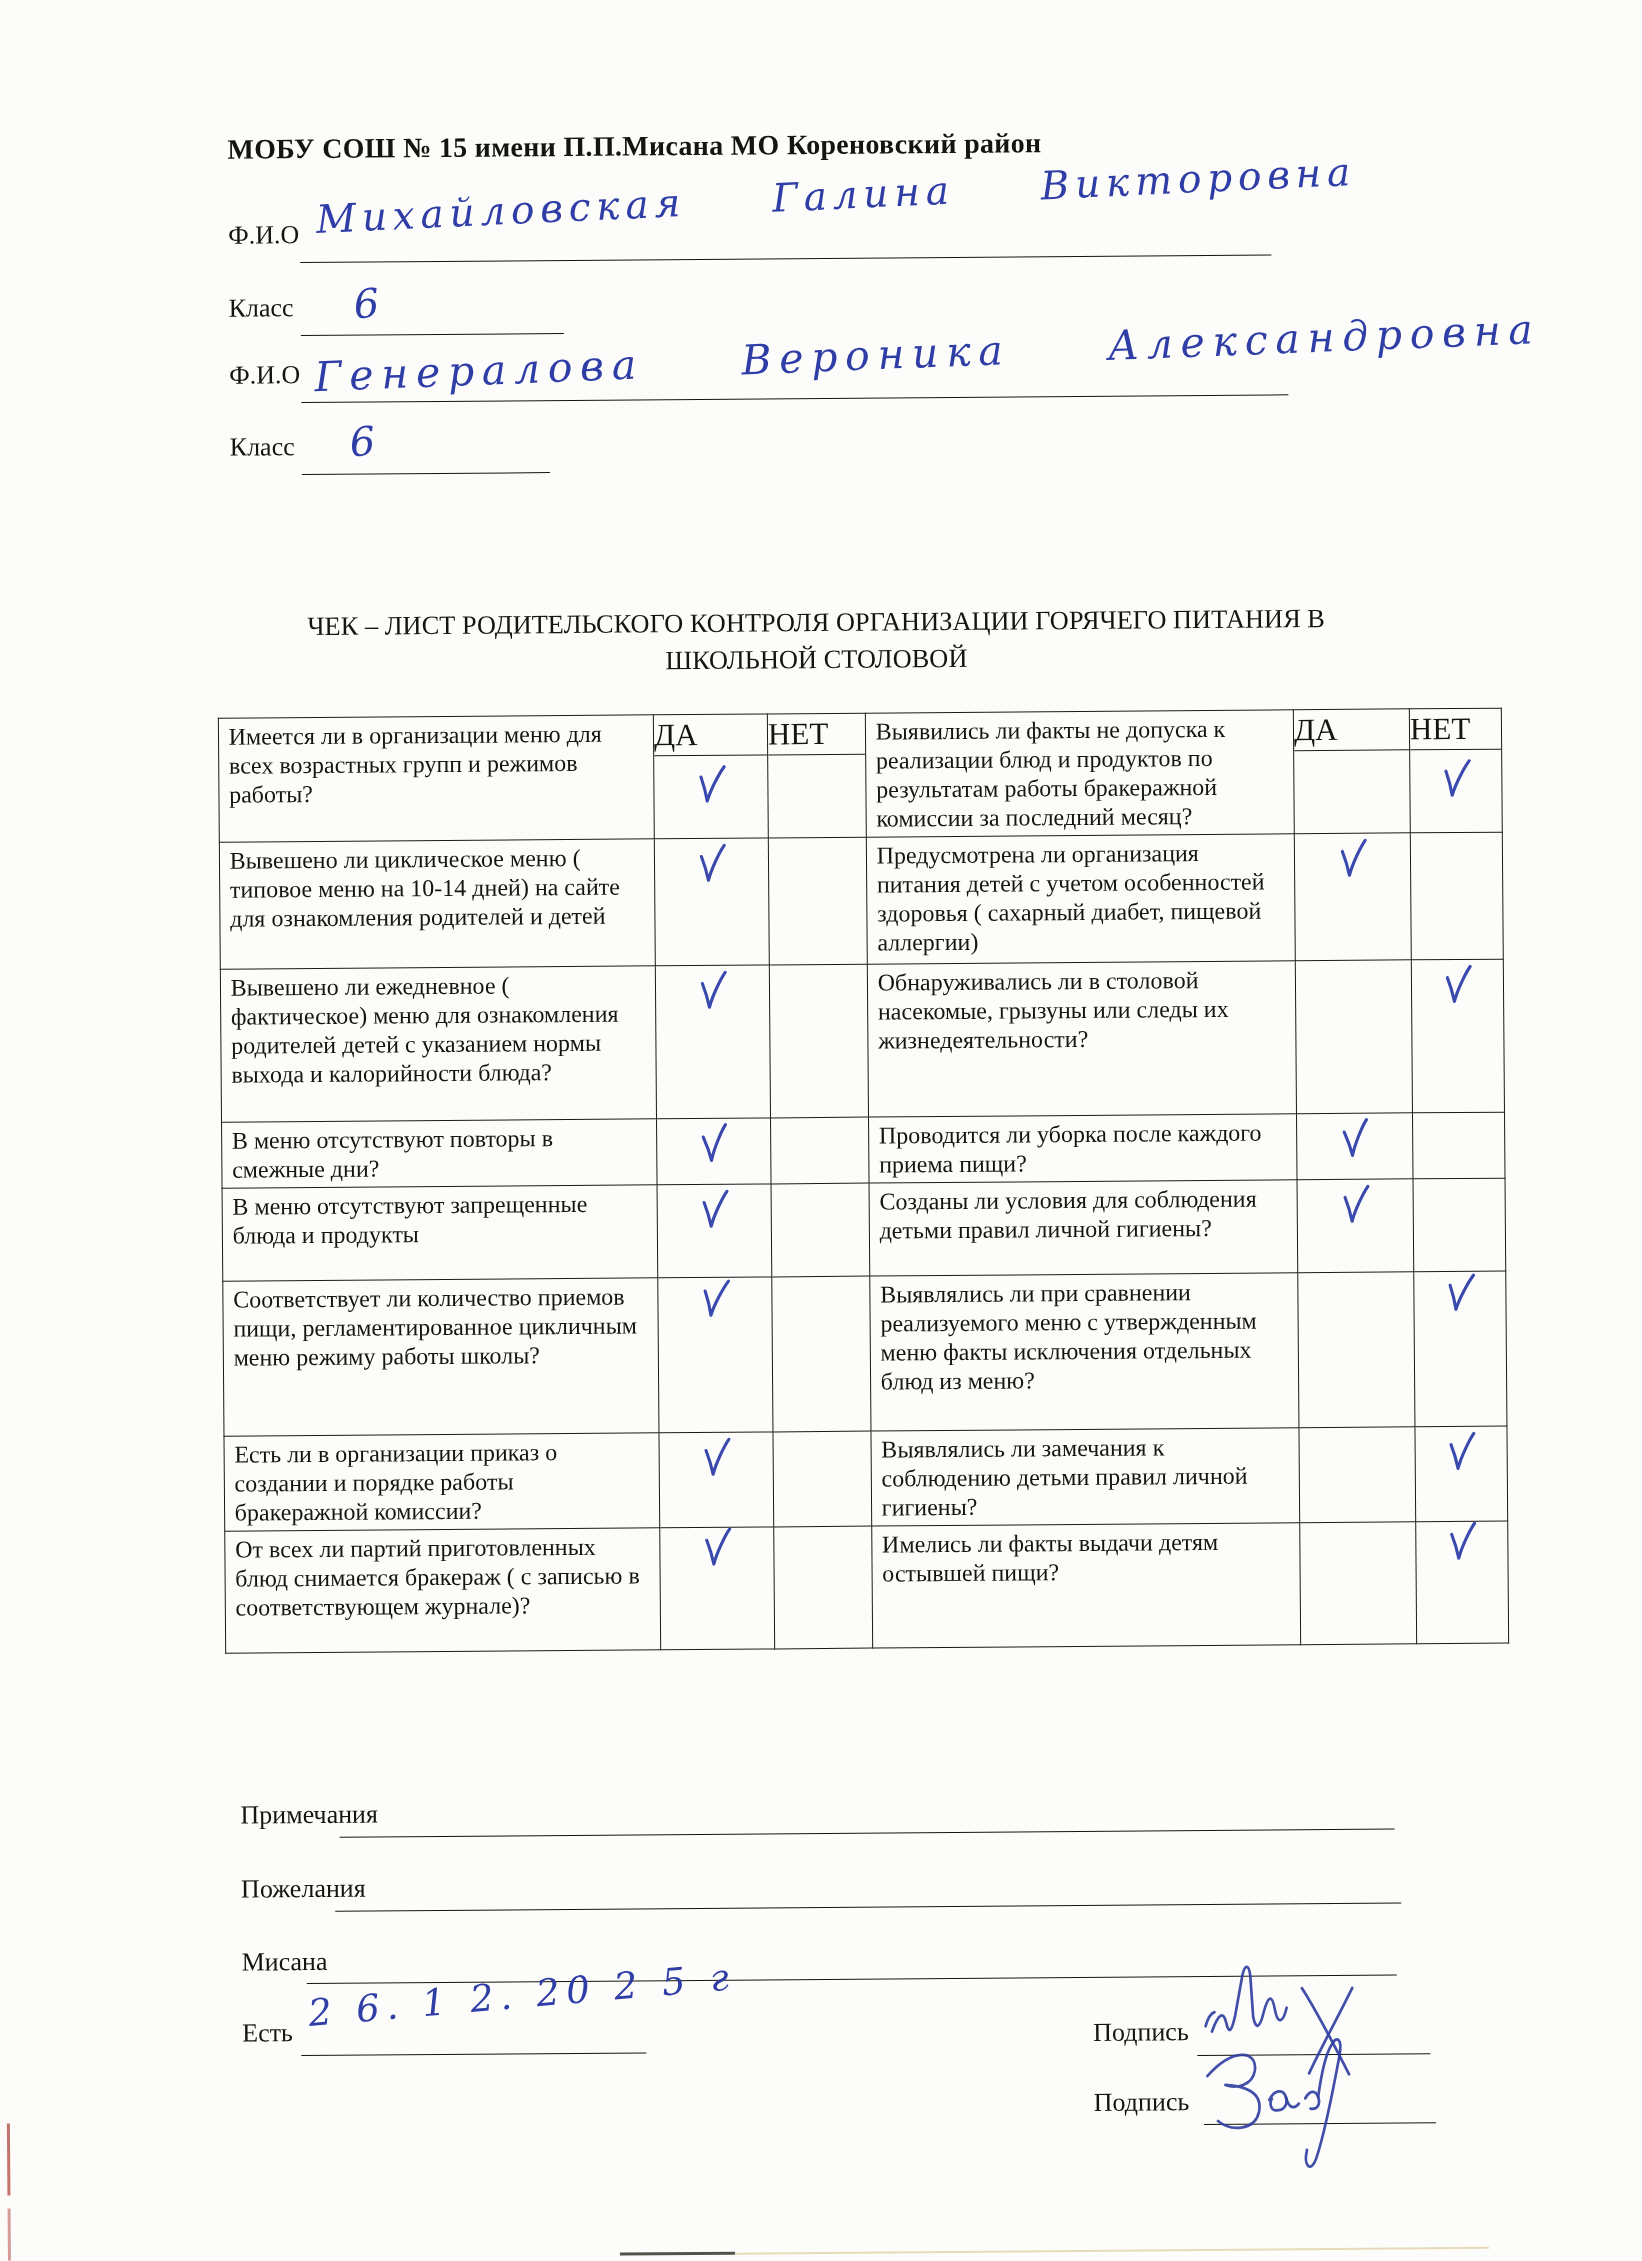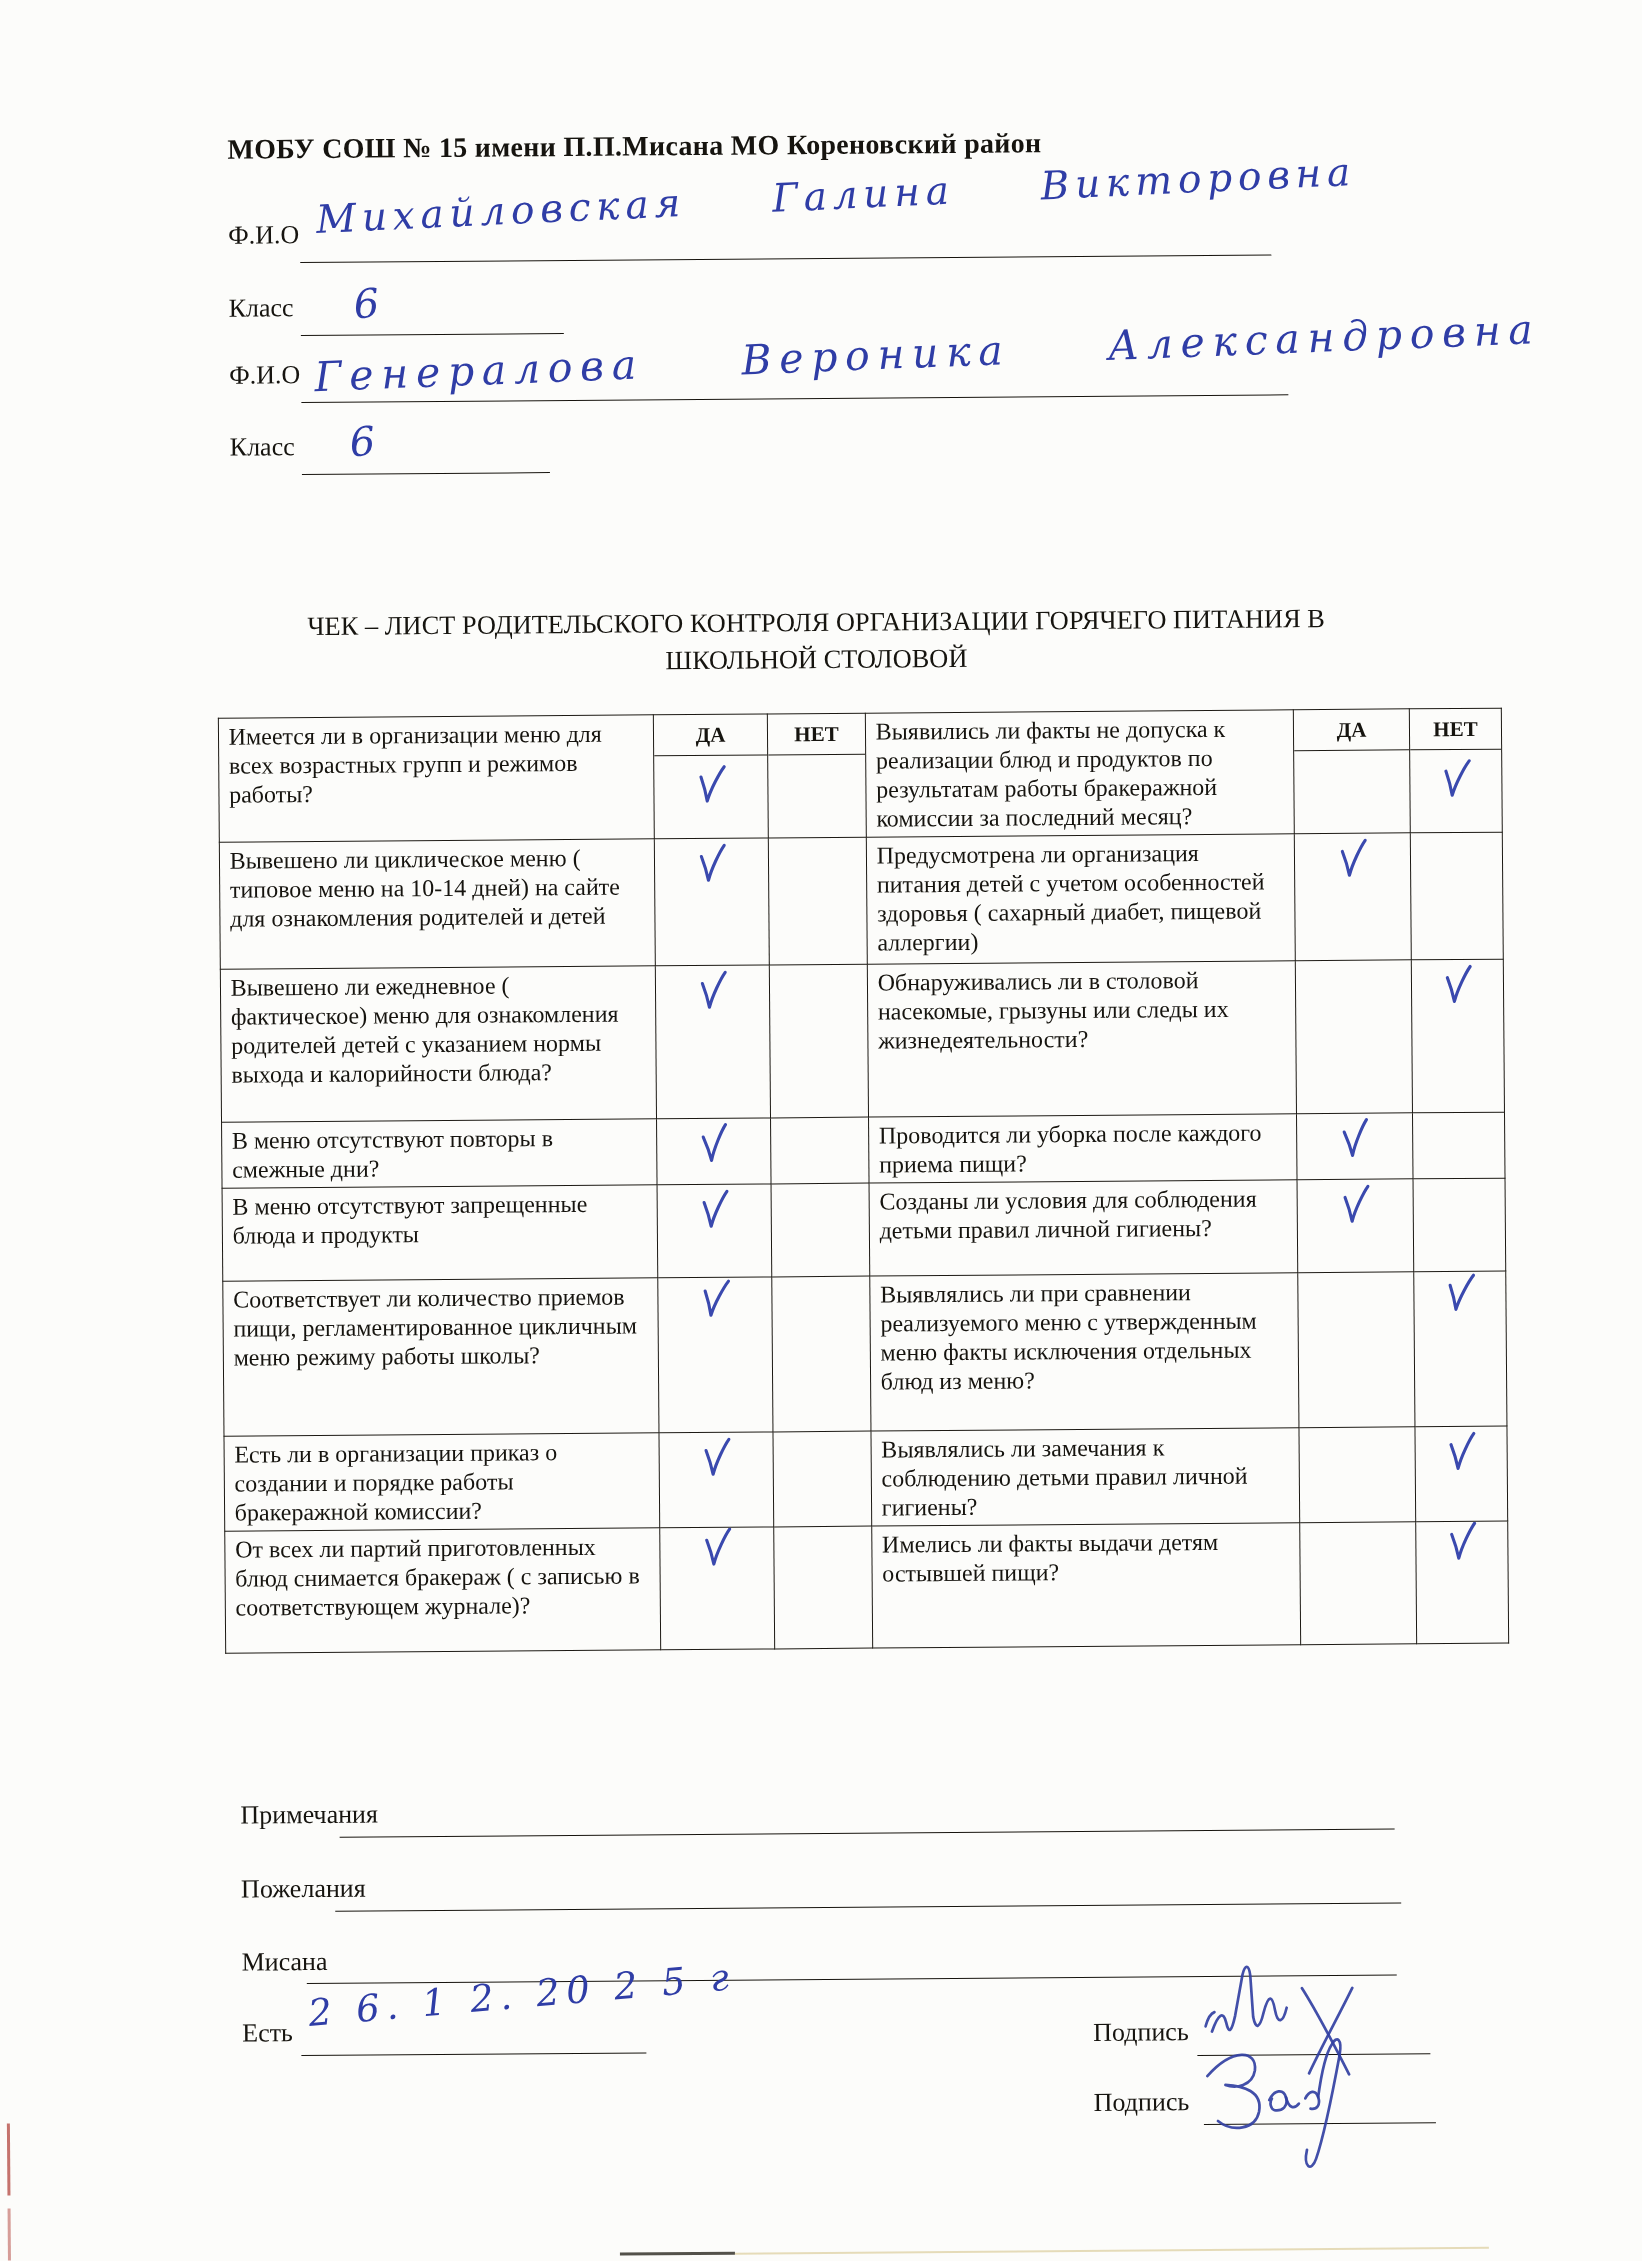--- a/index.html
+++ b/index.html
@@ -32,23 +32,22 @@
     background:transparent;
   }
   table.checklist td{
     border:1.3px solid #1d1a14;
     border-top-width:1.9px;border-bottom-width:1.9px;
     vertical-align:top;overflow:hidden;
   }
   td.q{font-size:24px;line-height:29px;padding:3.9px 7.7px 1.3px 9.7px;}
   td.a{padding:0;vertical-align:middle;}
   .colhead{
-    height:40px;line-height:40px;text-align:center;font-size:21px;
+    height:40px;line-height:40px;text-align:left;font-size:31px;
     border-bottom:1.9px solid #1d1a14;
-    font-weight:bold;
   }
   .tickzone{display:flex;align-items:center;justify-content:center;height:100%;}
   td.a .wrap{display:flex;flex-direction:column;height:100%;}
   td.a .wrap .tickzone{flex:1;}
   svg.tick{width:33px;height:48px;display:none;}
   svg.tick path{stroke:#3a49ae;stroke-width:3.4;fill:none;stroke-linecap:round;stroke-linejoin:round;}
   .tickzone.checked svg.tick{display:block;}
   tr.r0 .tickzone.checked svg.tick{transform:translateY(3.9px) rotate(2deg);}
   tr.r3 .tickzone.checked svg.tick{transform:rotate(-3deg);}
   tr.r5 .tickzone.checked svg.tick{transform:translateY(-3.9px) rotate(3deg);}

